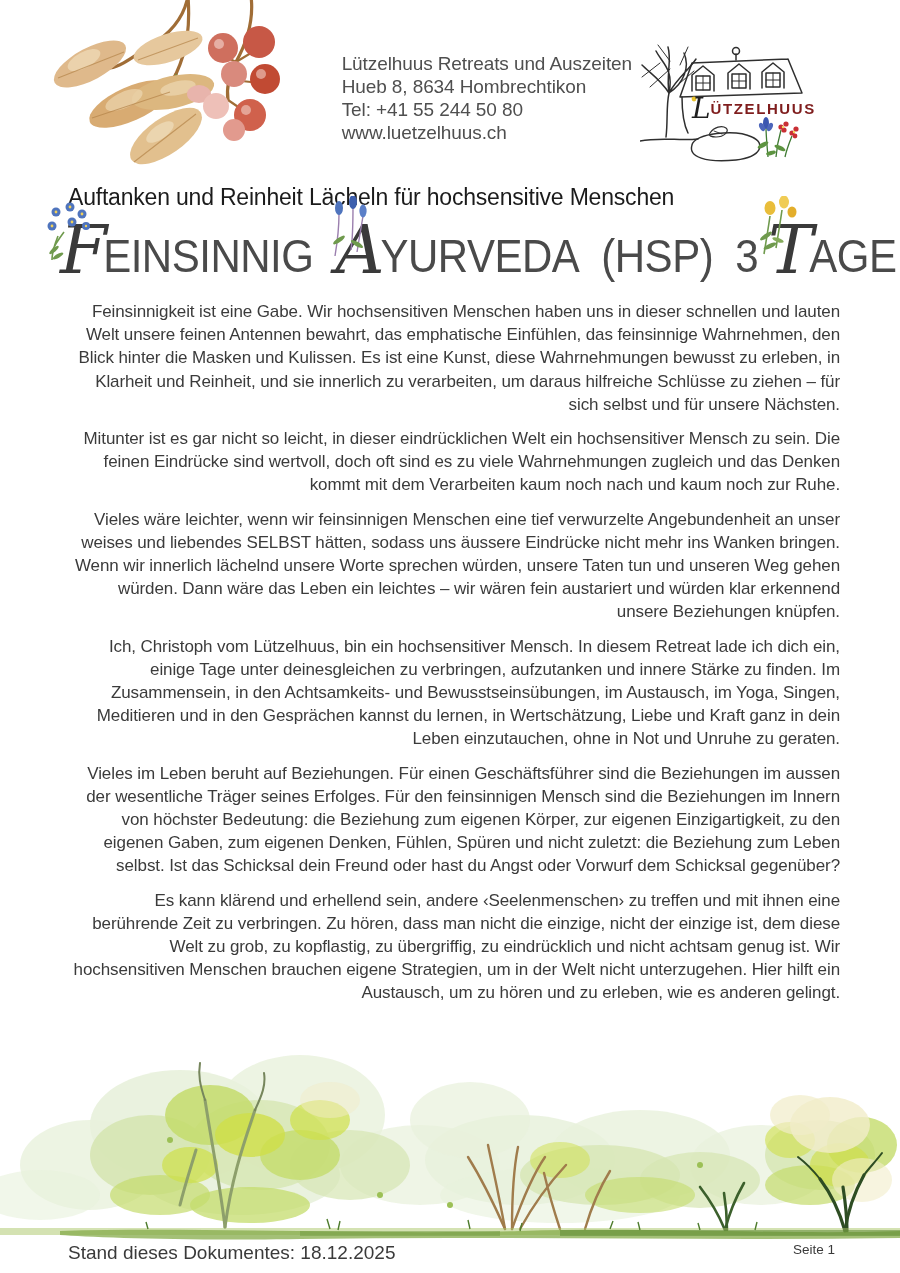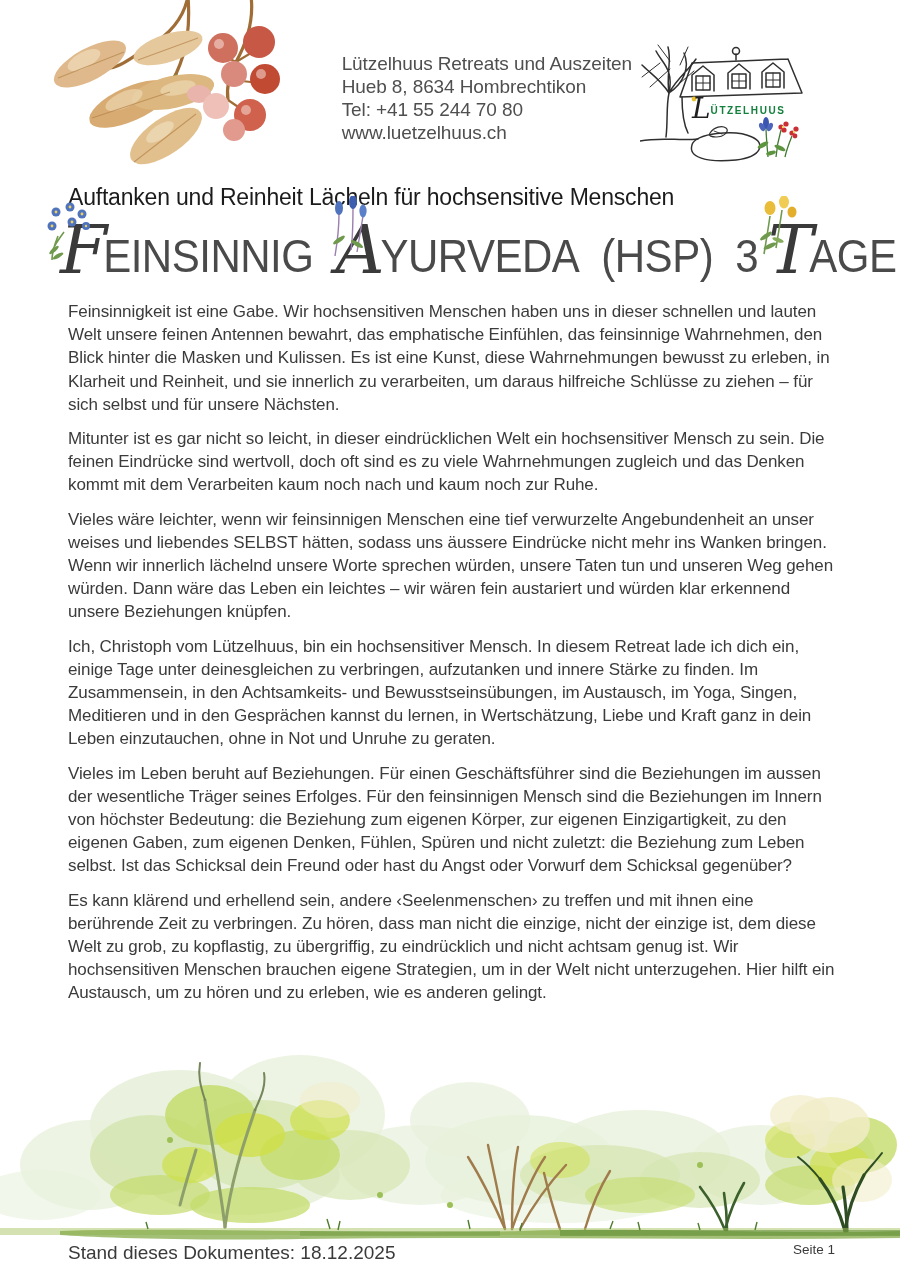--- a/index.html
+++ b/index.html
@@ -12,42 +12,42 @@
   
   .branch-illo { position:absolute; left:38px; top:-4px; width:285px; height:172px; }
   .contact { position:absolute; top:52px; right:268px; text-align:left;
              font-size:19px; line-height:23px; color:#4f4f4f; letter-spacing:-0.1px; }
 
   .logo { position:absolute; left:640px; top:33px; width:250px; height:142px; }
   .logo svg { position:absolute; left:0; top:0; }
   .logo-text { position:absolute; left:52px; top:62px; white-space:nowrap; color:#1f1f1f; }
   .logo-initial { font-family:"DejaVu Serif", serif; font-style:italic;
                   font-size:28px; line-height:1; vertical-align:-4px; }
-  .logo-caps { font-size:10px; letter-spacing:1.6px; font-weight:bold; color:#15803d; }
+  .logo-caps { font-size:15px; letter-spacing:1.6px; font-weight:bold; color:#7f1d1d; }
 
   
   .headline { position:absolute; left:68px; top:184px; font-size:23px;
               color:#1b1b1b; letter-spacing:-0.2px; }
   .main-title { position:absolute; left:60px; top:216px; width:800px; height:92px;
                 display:flex; align-items:baseline; gap:10px; white-space:nowrap; }
   .word { position:relative; display:flex; align-items:baseline; }
   .initial { font-family:"DejaVu Serif", serif; font-style:italic; font-size:68px;
              line-height:1; color:#3a3a3a; margin-right:-4px; }
   .caps { display:inline-block; font-size:42px; letter-spacing:-0.5px; color:#4a4a4a;
           transform:scaleY(1.12); transform-origin:center bottom; }
   .word-gap { margin-left:12px; }
   .word-tight { margin-left:0; }
   .flowers { position:absolute; pointer-events:none; }
   .flowers.f { left:-16px; top:-14px; }
   .flowers.a { left:-8px; top:-20px; }
   .flowers.t { left:-12px; top:-20px; }
 
   
   .body-copy { position:absolute; left:68px; top:300px; width:772px;
-               font-size:17px; line-height:23.2px; color:#3b3b3b; letter-spacing:-0.1px; }
+               font-size:17px; line-height:23.2px; color:#3b3b3b; letter-spacing:-0.1px;text-align:right; }
   .body-copy p { margin:0 0 11px 0; }
 
   
   .trees-illo { position:absolute; left:0; top:1045px; width:900px; height:200px; }
   .footer-left  { position:absolute; left:68px; top:1242px; font-size:19px; color:#3a3a3a; }
   .footer-right { position:absolute; right:65px; top:1242px; font-size:13.5px; color:#3a3a3a;text-align:center; }
 </style>
 </head>
 <body>
 
@@ -93,21 +93,21 @@
       <circle cx="196" cy="134" r="11" fill="#e29a8e"></circle>
       <circle cx="181" cy="48" r="5" fill="#f2d0c8" opacity="0.65"></circle>
       <circle cx="223" cy="78" r="5" fill="#f2d0c8" opacity="0.6"></circle>
       <circle cx="208" cy="114" r="5" fill="#f2d0c8" opacity="0.6"></circle>
     </g>
   </svg>
 
   <div class="contact">
     <div>Lützelhuus Retreats und Auszeiten</div>
     <div>Hueb 8, 8634 Hombrechtikon</div>
-    <div>Tel: +41 55 244 70 80</div>
+    <div>Tel: +41 55 244 50 80</div>
     <div>www.luetzelhuus.ch</div>
   </div>
 
   <div class="logo">
     <svg width="250" height="142" viewBox="0 0 250 142" aria-hidden="true">
       <g stroke="#2f2f2f" stroke-width="1.5" fill="none" stroke-linecap="round" stroke-linejoin="round">
 
         <path d="M26 104 C28 88 26 74 29 60"></path>
         <path d="M29 60 C20 46 10 40 2 32 M29 60 C26 42 32 28 28 14 M29 60 C38 44 48 38 56 26 M29 60 C34 36 22 30 16 18 M29 60 C44 50 50 34 44 20"></path>
         <path d="M2 44 L20 30 M10 54 L30 36 M40 50 L54 38 M18 12 L30 28 M48 14 L40 32" stroke-width="1"></path>

